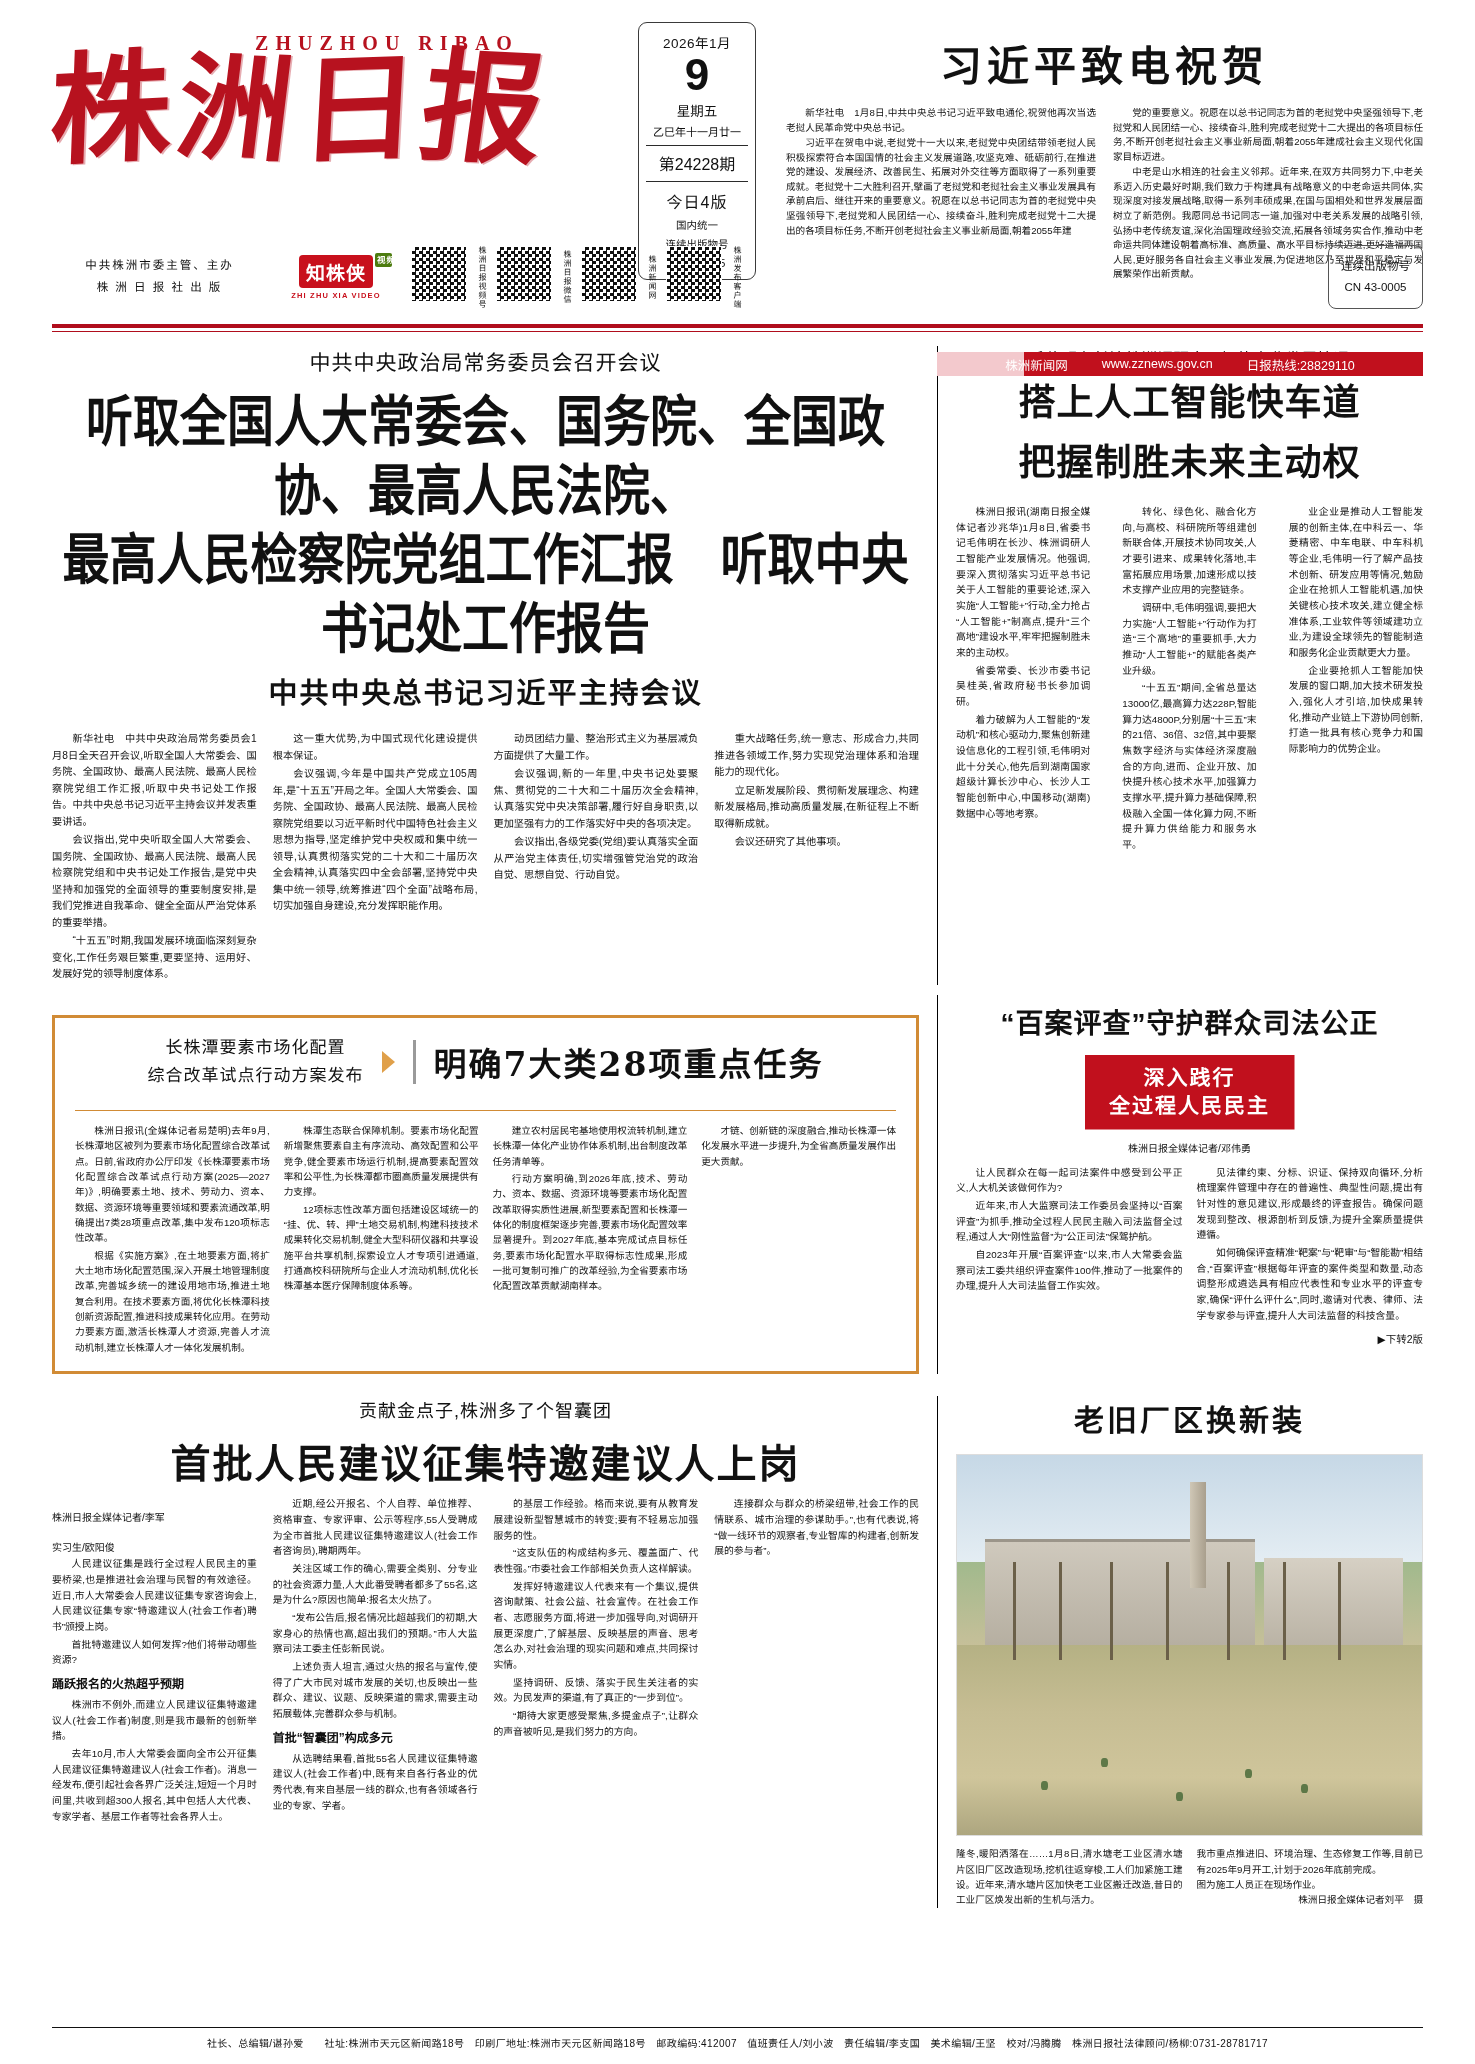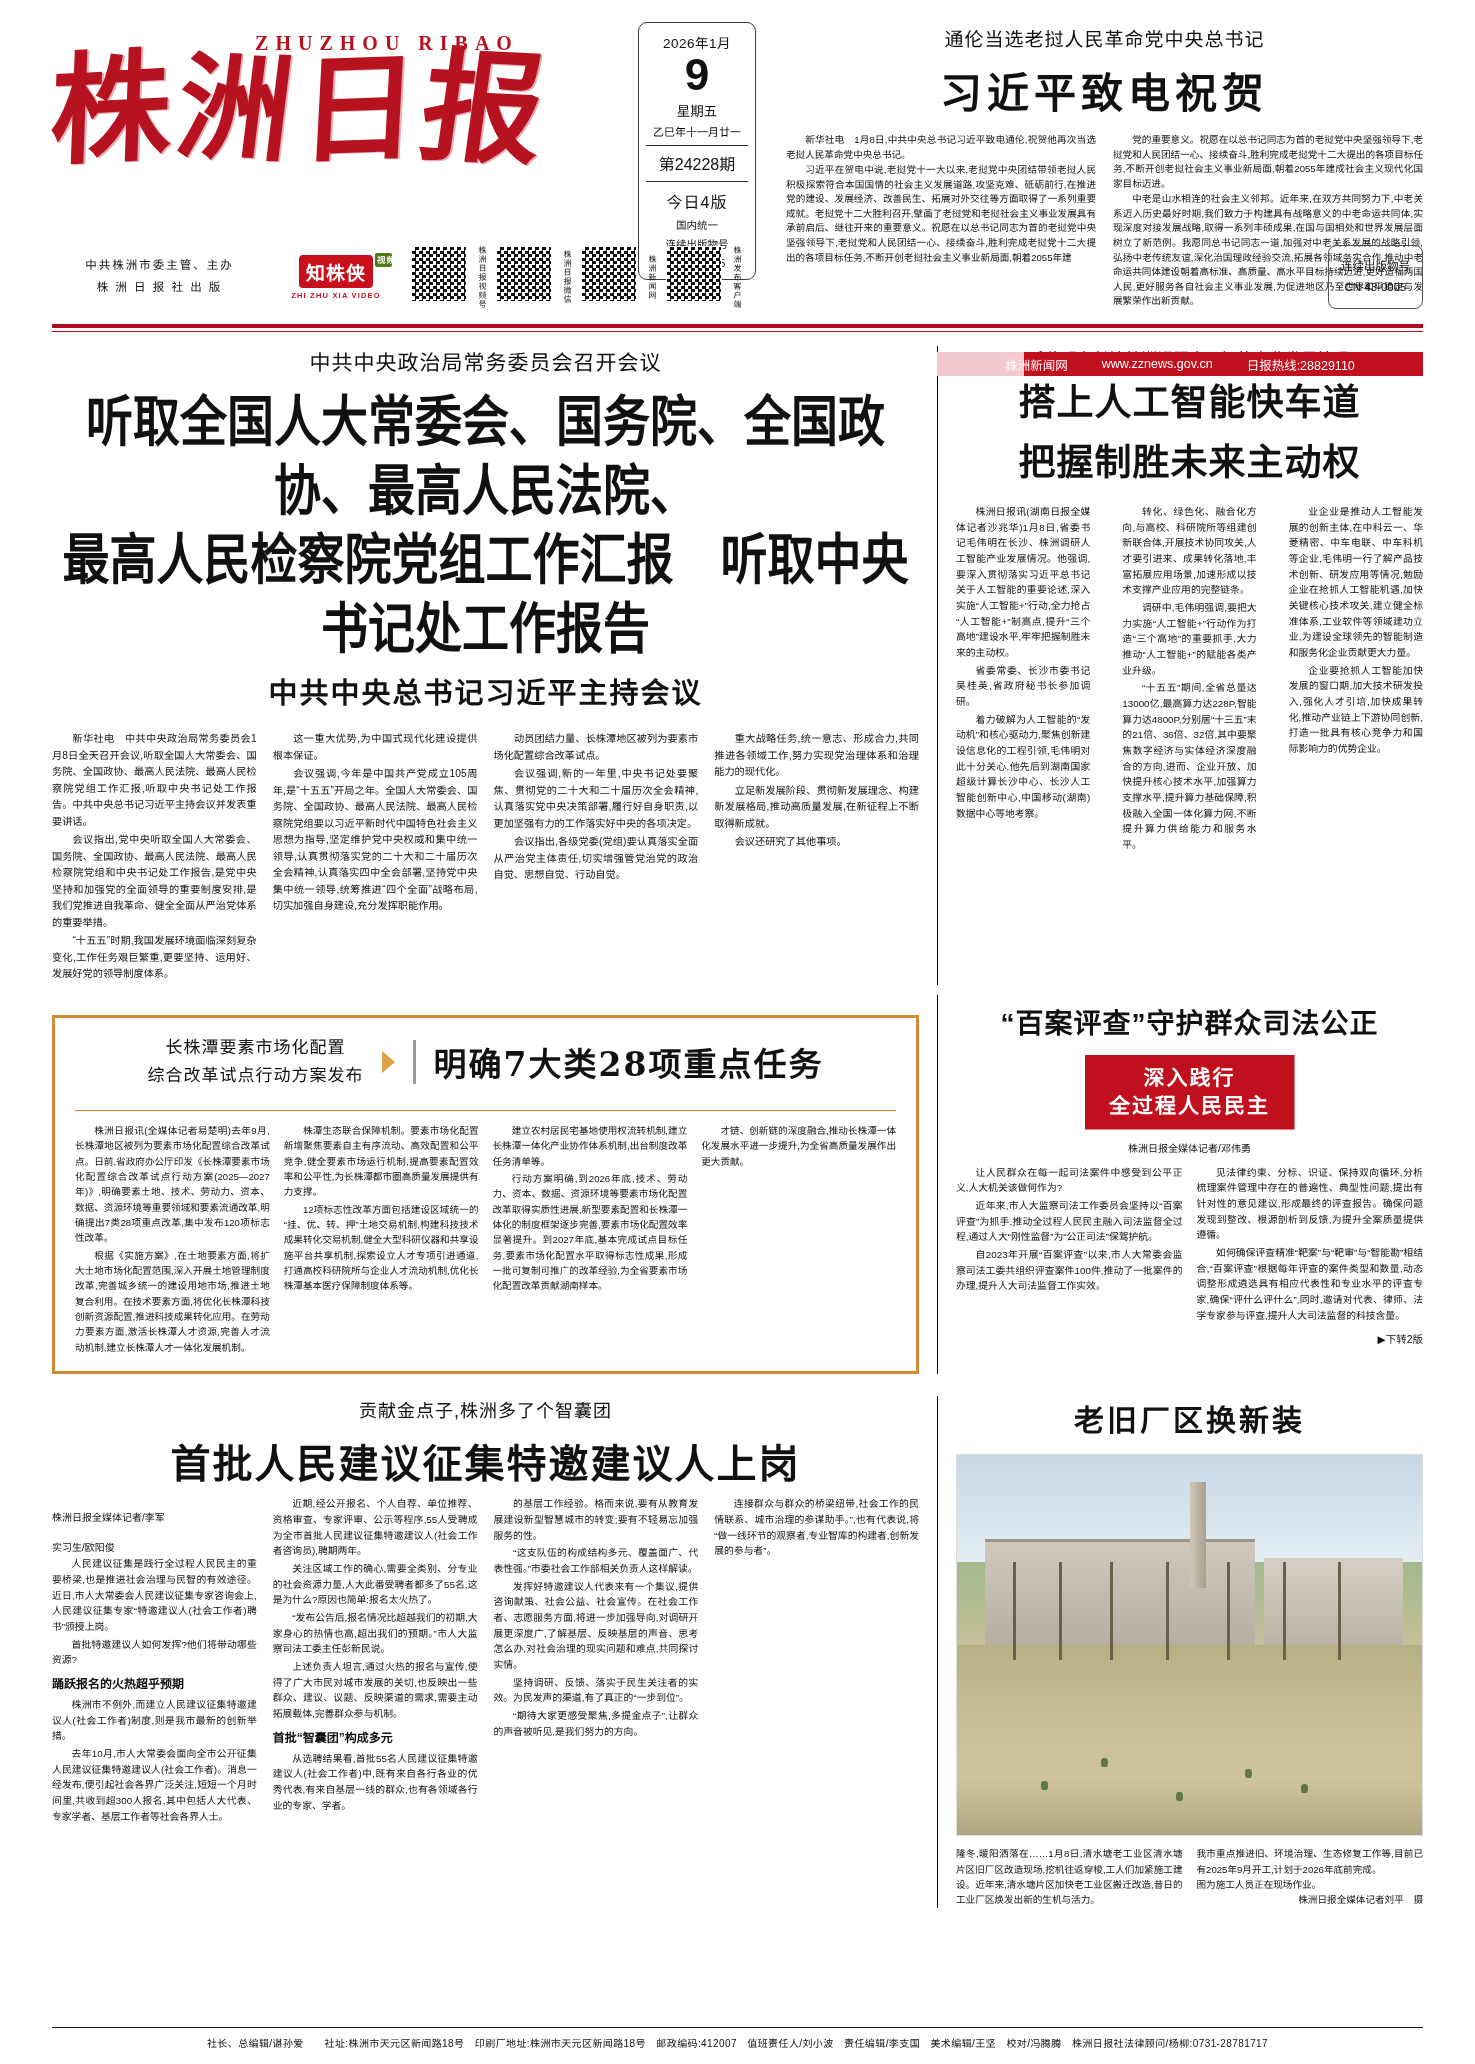--- a/index.html
+++ b/index.html
@@ -216,21 +216,20 @@
       <div class="sep"></div>
       <div class="dissue">第24228期</div>
       <div class="sep"></div>
       <div class="dpages">今日4版</div>
       <div class="dsub">国内统一</div>
       <div class="dsub">连续出版物号</div>
       <div class="dsub">CN 43-0005</div>
     </div>
 
     <div class="mh-right">
-      <div class="mh-kicker">通伦当选老挝人民革命党中央总书记</div>
       <div class="mh-h1">习近平致电祝贺</div>
       <div class="mh-cols">
         <div class="col">
           <p>新华社电　1月8日,中共中央总书记习近平致电通伦,祝贺他再次当选老挝人民革命党中央总书记。</p>
           <p>习近平在贺电中说,老挝党十一大以来,老挝党中央团结带领老挝人民积极探索符合本国国情的社会主义发展道路,攻坚克难、砥砺前行,在推进党的建设、发展经济、改善民生、拓展对外交往等方面取得了一系列重要成就。老挝党十二大胜利召开,擘画了老挝党和老挝社会主义事业发展具有承前启后、继往开来的重要意义。祝愿在以总书记同志为首的老挝党中央坚强领导下,老挝党和人民团结一心、接续奋斗,胜利完成老挝党十二大提出的各项目标任务,不断开创老挝社会主义事业新局面,朝着2055年建</p>
         </div>
         <div class="col">
           <p>党的重要意义。祝愿在以总书记同志为首的老挝党中央坚强领导下,老挝党和人民团结一心、接续奋斗,胜利完成老挝党十二大提出的各项目标任务,不断开创老挝社会主义事业新局面,朝着2055年建成社会主义现代化国家目标迈进。</p>
           <p>中老是山水相连的社会主义邻邦。近年来,在双方共同努力下,中老关系迈入历史最好时期,我们致力于构建具有战略意义的中老命运共同体,实现深度对接发展战略,取得一系列丰硕成果,在国与国相处和世界发展层面树立了新范例。我愿同总书记同志一道,加强对中老关系发展的战略引领,弘扬中老传统友谊,深化治国理政经验交流,拓展各领域务实合作,推动中老命运共同体建设朝着高标准、高质量、高水平目标持续迈进,更好造福两国人民,更好服务各自社会主义事业发展,为促进地区乃至世界和平稳定与发展繁荣作出新贡献。</p>
         </div>
@@ -292,21 +291,21 @@
         <div class="col">
           <p>新华社电　中共中央政治局常务委员会1月8日全天召开会议,听取全国人大常委会、国务院、全国政协、最高人民法院、最高人民检察院党组工作汇报,听取中央书记处工作报告。中共中央总书记习近平主持会议并发表重要讲话。</p>
           <p>会议指出,党中央听取全国人大常委会、国务院、全国政协、最高人民法院、最高人民检察院党组和中央书记处工作报告,是党中央坚持和加强党的全面领导的重要制度安排,是我们党推进自我革命、健全全面从严治党体系的重要举措。</p>
           <p>“十五五”时期,我国发展环境面临深刻复杂变化,工作任务艰巨繁重,更要坚持、运用好、发展好党的领导制度体系。</p>
         </div>
         <div class="col">
           <p>这一重大优势,为中国式现代化建设提供根本保证。</p>
           <p>会议强调,今年是中国共产党成立105周年,是“十五五”开局之年。全国人大常委会、国务院、全国政协、最高人民法院、最高人民检察院党组要以习近平新时代中国特色社会主义思想为指导,坚定维护党中央权威和集中统一领导,认真贯彻落实党的二十大和二十届历次全会精神,认真落实四中全会部署,坚持党中央集中统一领导,统筹推进“四个全面”战略布局,切实加强自身建设,充分发挥职能作用。</p>
         </div>
         <div class="col">
-          <p>动员团结力量、长株潭地区被列为要素市场化配置综合改革试点。</p>
+          <p>动员团结力量、整治形式主义为基层减负方面提供了大量工作。</p>
           <p>会议强调,新的一年里,中央书记处要聚焦、贯彻党的二十大和二十届历次全会精神,认真落实党中央决策部署,履行好自身职责,以更加坚强有力的工作落实好中央的各项决定。</p>
           <p>会议指出,各级党委(党组)要认真落实全面从严治党主体责任,切实增强管党治党的政治自觉、思想自觉、行动自觉。</p>
         </div>
         <div class="col">
           <p>重大战略任务,统一意志、形成合力,共同推进各领域工作,努力实现党治理体系和治理能力的现代化。</p>
           <p>立足新发展阶段、贯彻新发展理念、构建新发展格局,推动高质量发展,在新征程上不断取得新成就。</p>
           <p>会议还研究了其他事项。</p>
         </div>
       </div>
     </div>

